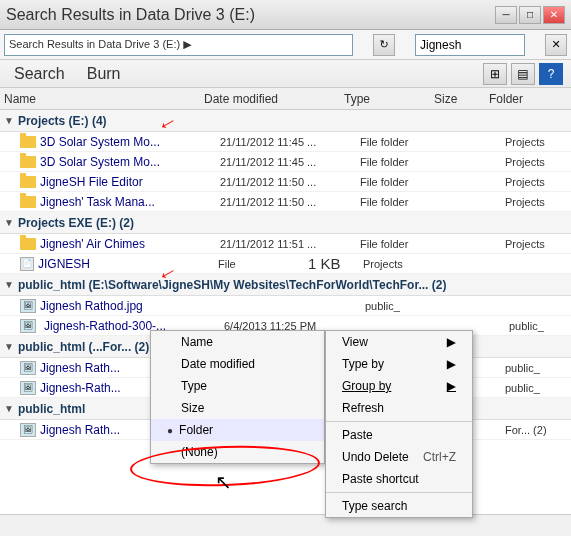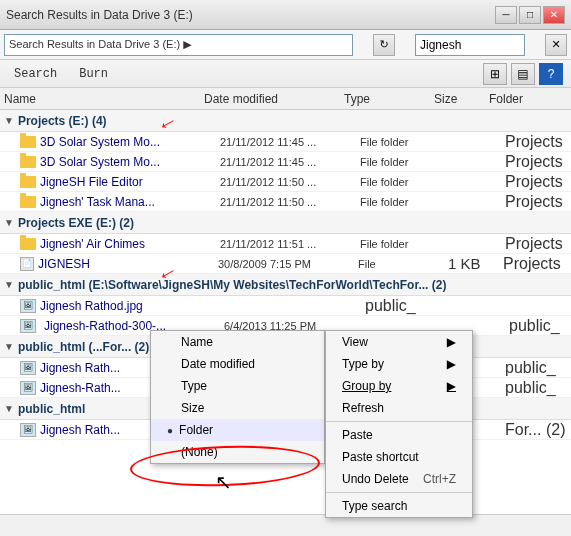--- a/index.html
+++ b/index.html
@@ -17,21 +17,21 @@
     .title-bar {
       background: linear-gradient(to bottom, #f0f0f0, #d8d8d8);
       height: 30px;
       display: flex;
       align-items: center;
       justify-content: space-between;
       padding: 0 6px;
       border-bottom: 1px solid #aaa;
     }
     .title-bar-text {
-      font-size: 12px;
+      font-size: 16px;
       color: #333;
       flex: 1;
     }
     .title-controls {
       display: flex;
       gap: 2px;
     }
     .title-btn {
       width: 22px;
       height: 18px;
@@ -88,25 +88,24 @@
     .toolbar {
       background: linear-gradient(to bottom, #f5f5f5, #ebebeb);
       height: 28px;
       display: flex;
       align-items: center;
       padding: 0 8px;
       border-bottom: 1px solid #ccc;
       gap: 10px;
     }
     .toolbar-btn {
-      font-size: 12px;
+      font-size: 16px;
       color: #333;
       cursor: pointer;
       padding: 2px 6px;
-      font-family: Liberation Mono, monospace;
     }
     .toolbar-right {
       margin-left: auto;
       display: flex;
       gap: 4px;
       align-items: center;
     }
     .view-icon-btn {
       width: 24px;
       height: 22px;
@@ -220,21 +219,21 @@
       width: 180px;
       overflow: hidden;
       white-space: nowrap;
       text-overflow: ellipsis;
       font-size: 12px;
       color: #000080;
     }
     .cell-date { width: 140px; font-size: 11px; color: #333; }
     .cell-type { width: 90px; font-size: 11px; color: #333; }
     .cell-size { width: 55px; font-size: 15px; color: #333; }
-    .cell-folder { flex: 1; font-size: 16px; color: #333; overflow: hidden; white-space: nowrap; text-overflow: ellipsis; }
+    .cell-folder { flex: 1; font-size: 11px; color: #333; overflow: hidden; white-space: nowrap; text-overflow: ellipsis; }
 
     
     .status-bar {
       position: absolute;
       bottom: 0;
       left: 0;
       right: 0;
       height: 22px;
       background: #f0f0f0;
       border-top: 1px solid #ccc;
@@ -401,21 +400,20 @@
       <span class="folder-icon"></span>
       <span class="cell-name" style="margin-left:4px;">Jignesh' Air Chimes</span>
       <span class="cell-date">21/11/2012 11:51 ...</span>
       <span class="cell-type">File folder</span>
       <span class="cell-size"></span>
       <span class="cell-folder">Projects</span>
     </div>
     <div class="file-row">
       <span class="file-generic-icon">📄</span>
       <span class="cell-name" style="margin-left:4px;">JIGNESH</span>
-      <span class="cell-date">30/8/2009 7:15 PM</span>
       <span class="cell-type">File</span>
       <span class="cell-size">1 KB</span>
       <span class="cell-folder">Projects</span>
     </div>
     <div class="group-header">
       <span class="group-header-triangle">▼</span>
       <span>public_html (E:\Software\JigneSH\My Websites\TechForWorld\TechFor... (2)</span>
     </div>
     <div class="file-row">
       <span class="image-icon">🖼</span>
@@ -488,25 +486,25 @@
     <span>Type by</span>
     <span>▶</span>
   </div>
   <div class="submenu-item" style="display:flex;justify-content:space-between;text-decoration:underline;">
     <span>Group by</span>
     <span>▶</span>
   </div>
   <div class="submenu-item">Refresh</div>
   <div class="submenu-separator"></div>
   <div class="submenu-item">Paste</div>
-  <div class="submenu-item">Paste shortcut</div>
   <div class="submenu-item" style="display:flex;justify-content:space-between;">
     <span>Undo Delete</span>
     <span style="color:#555;">Ctrl+Z</span>
   </div>
+  <div class="submenu-item">Paste shortcut</div>
   <div class="submenu-separator"></div>
   <div class="submenu-item">Type search</div>
 </div>
 
 <div class="red-oval"></div>
 
 <div class="cursor-pointer">↖</div>
 
 <div style="position: absolute; top: 108px; left: 155px; color: red; font-size: 22px; font-weight: bold; pointer-events: none; z-index: 50; transform: rotate(-30deg);">←</div>
 <div style="position: absolute; top: 258px; left: 155px; color: red; font-size: 22px; font-weight: bold; pointer-events: none; z-index: 50; transform: rotate(-30deg);">←</div>

